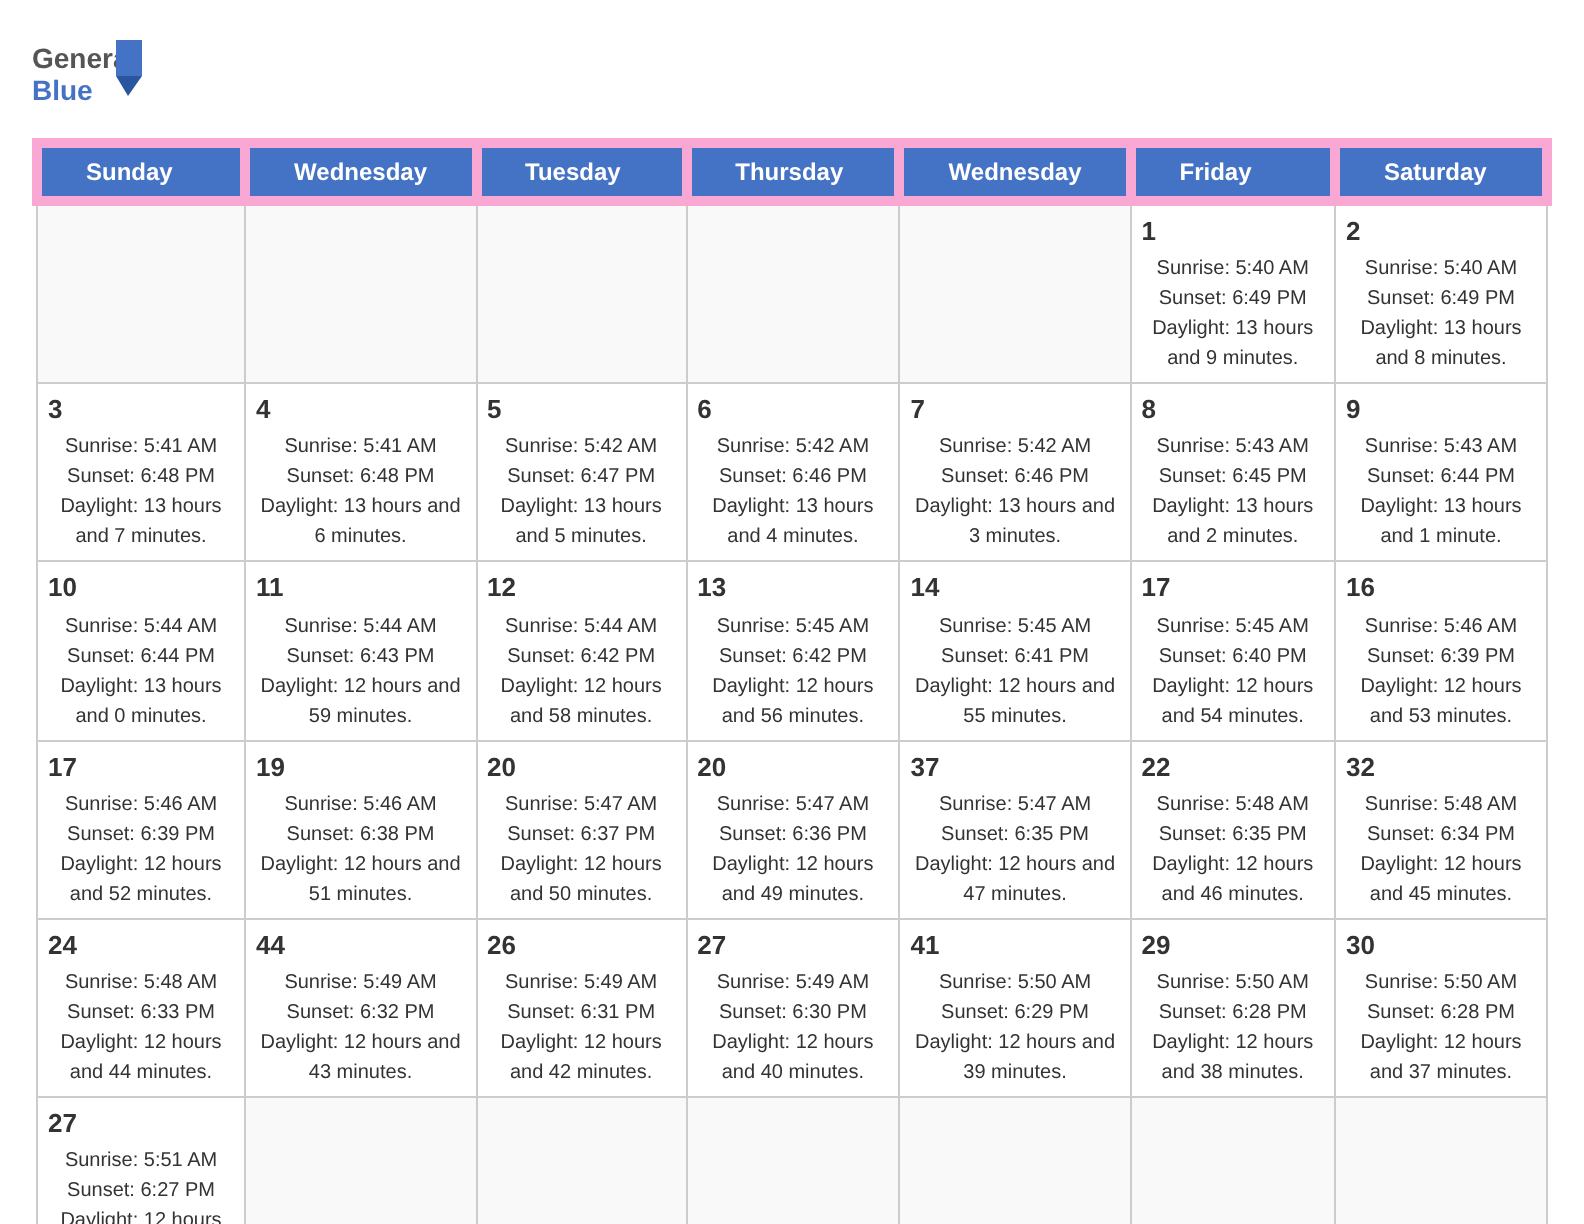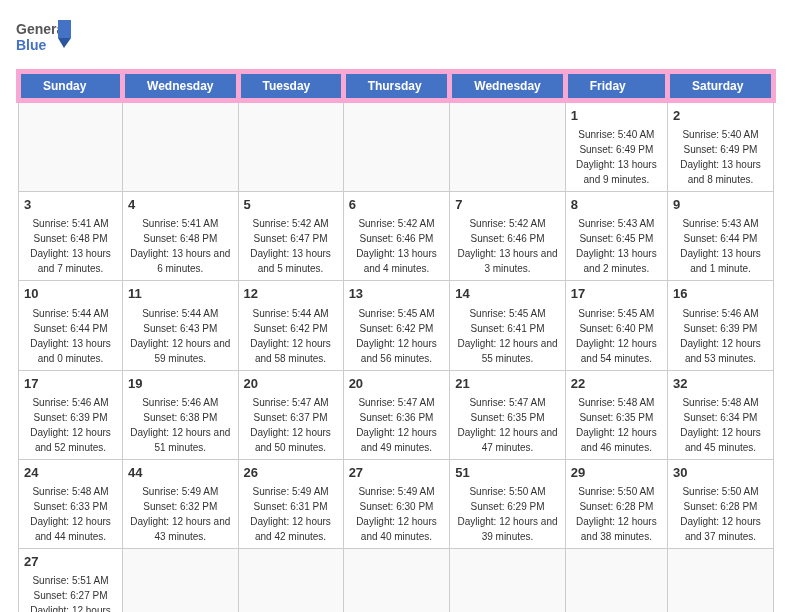--- a/index.html
+++ b/index.html
@@ -235,21 +235,21 @@
 Sunset: 6:37 PM
 Daylight: 12 hours and 50 minutes.</div>
         </td>
         <td>
           <span class="day-number">20</span>
           <div class="day-info" style="white-space: pre-line;">Sunrise: 5:47 AM
 Sunset: 6:36 PM
 Daylight: 12 hours and 49 minutes.</div>
         </td>
         <td>
-          <span class="day-number">21</span>
+          <span class="day-number">37</span>
           <div class="day-info" style="white-space: pre-line;">Sunrise: 5:47 AM
 Sunset: 6:35 PM
 Daylight: 12 hours and 47 minutes.</div>
         </td>
         <td>
           <span class="day-number">22</span>
           <div class="day-info" style="white-space: pre-line;">Sunrise: 5:48 AM
 Sunset: 6:35 PM
 Daylight: 12 hours and 46 minutes.</div>
         </td>
@@ -279,21 +279,21 @@
 Sunset: 6:31 PM
 Daylight: 12 hours and 42 minutes.</div>
         </td>
         <td>
           <span class="day-number">27</span>
           <div class="day-info" style="white-space: pre-line;">Sunrise: 5:49 AM
 Sunset: 6:30 PM
 Daylight: 12 hours and 40 minutes.</div>
         </td>
         <td>
-          <span class="day-number">51</span>
+          <span class="day-number">41</span>
           <div class="day-info" style="white-space: pre-line;">Sunrise: 5:50 AM
 Sunset: 6:29 PM
 Daylight: 12 hours and 39 minutes.</div>
         </td>
         <td>
           <span class="day-number">29</span>
           <div class="day-info" style="white-space: pre-line;">Sunrise: 5:50 AM
 Sunset: 6:28 PM
 Daylight: 12 hours and 38 minutes.</div>
         </td>

